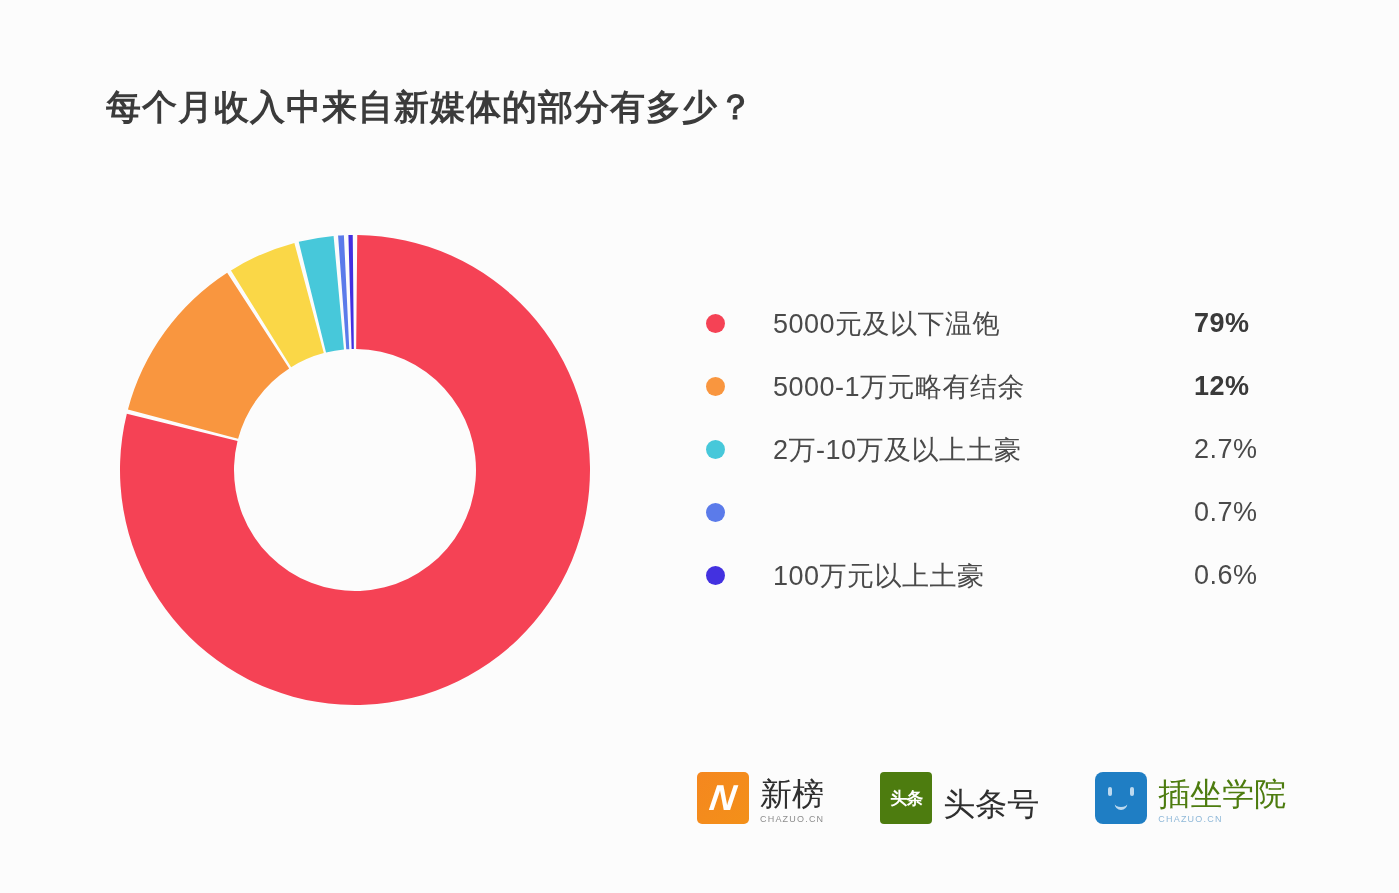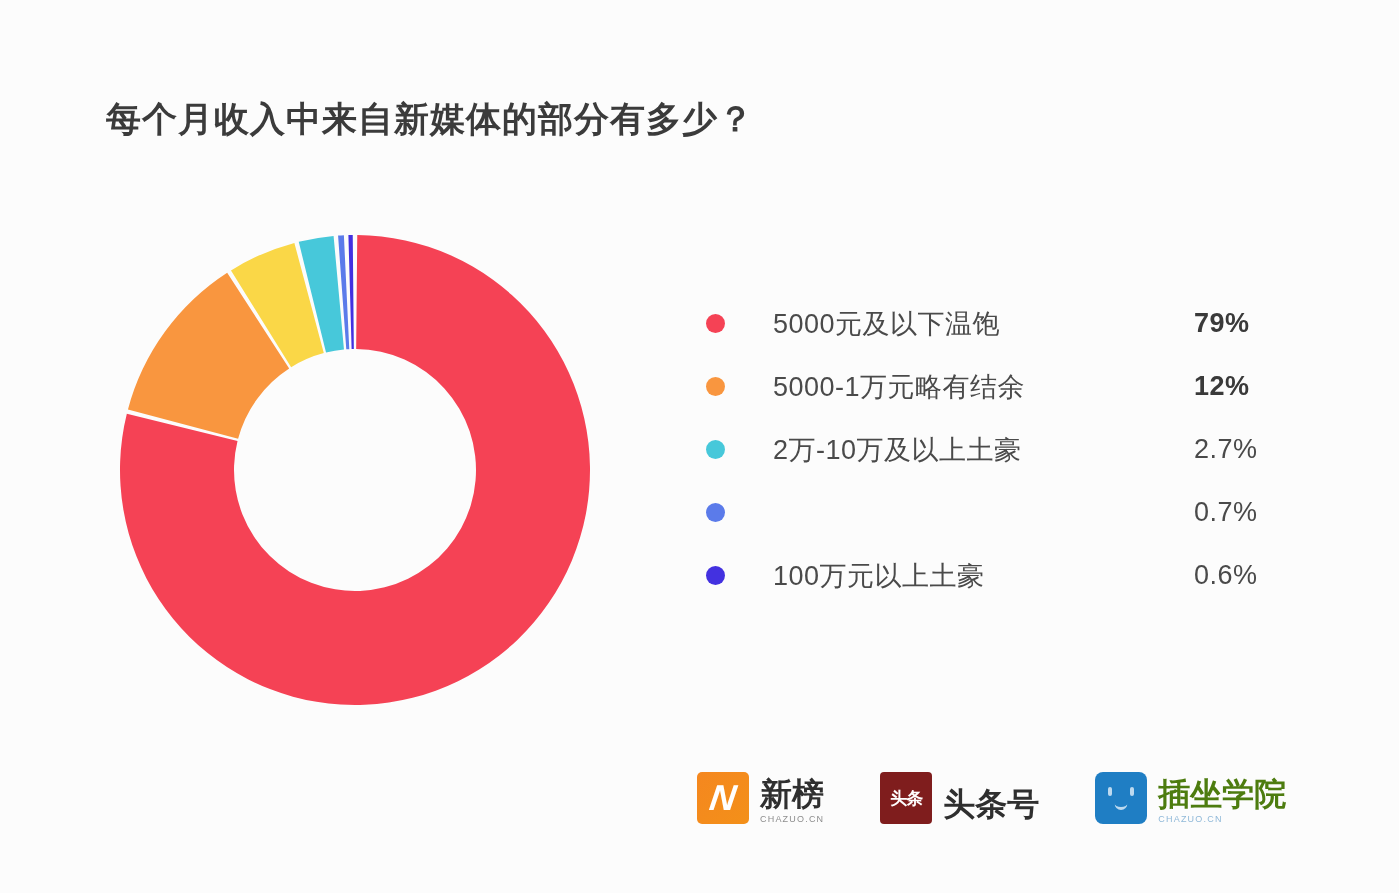--- a/index.html
+++ b/index.html
@@ -18,21 +18,20 @@
 
   #page-title {
     position: absolute;
     left: 106px;
     top: 84px;
     font-size: 35px;
     font-weight: bold;
     color: #3b3b3b;
     letter-spacing: 1px;
     white-space: nowrap;
-    margin-top: 12px;
   }
 
   
   #chart-area {
     position: absolute;
     left: 118px;
     top: 233px;
     width: 474px;
     height: 474px;
   }
@@ -101,21 +100,21 @@
     border-radius: 5px;
     display: flex;
     align-items: center;
     justify-content: center;
     flex: 0 0 52px;
   }
   .logo-mark.newrank {
     background: linear-gradient(135deg, #f5871f 0%, #f39019 100%);
   }
   .logo-mark.toutiao {
-    background: #7f1d1d;
+    background: #4d7c0f;
     border-radius: 4px;
   }
   .logo-mark.chazuo {
     background: #1f7ec4;
     border-radius: 8px;
   }
   .logo-mark-glyph {
     color: #ffffff;
     font-weight: bold;
   }
@@ -158,21 +157,21 @@
   }
 
   .logo-text {
     margin-left: 11px;
     display: flex;
     flex-direction: column;
     justify-content: flex-end;
   }
   .logo-name {
     font-size: 32px;
-    font-weight: bold;
+    font-weight: normal;
     line-height: 1.05;
     color: #2f2f2f;
     white-space: nowrap;
   }
   .logo-name.blue { color: #4d7c0f; }
   .logo-sub {
     font-size: 9px;
     letter-spacing: 1.2px;
     color: #8d8d8d;
     margin-top: 2px;

